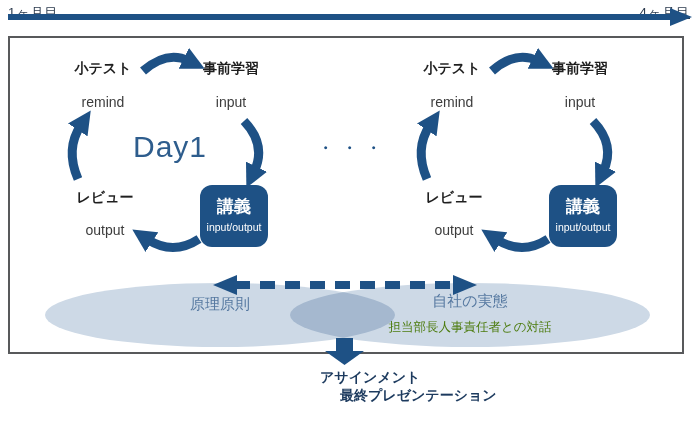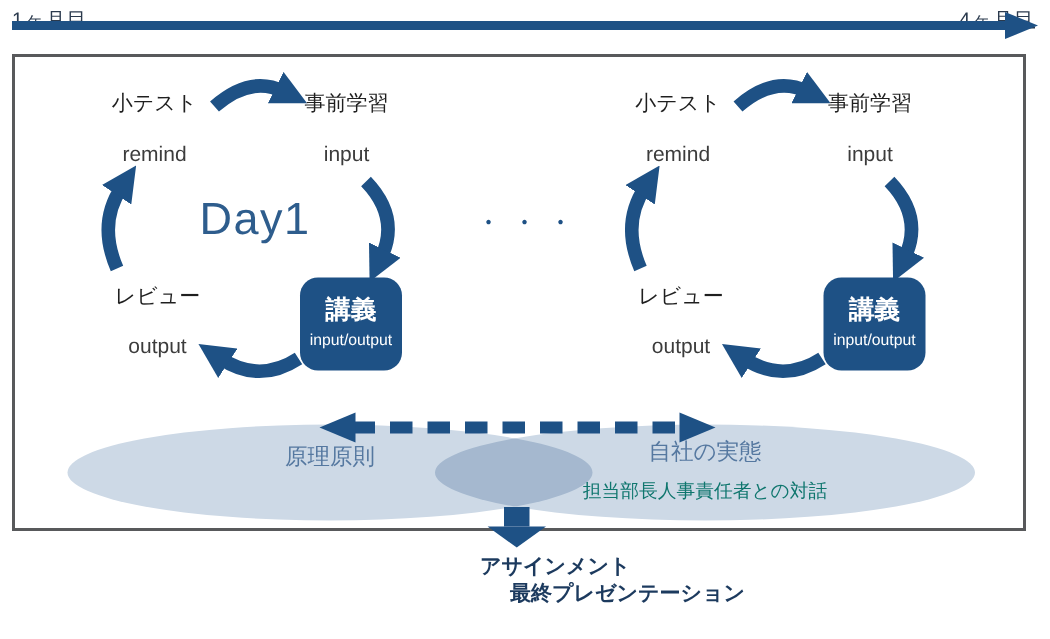--- a/index.html
+++ b/index.html
@@ -19,21 +19,21 @@
   #main-box {
     left:8px; top:36px; width:672px; height:314px;
     border:2px solid #58595b; background:#fff;
   }
 
   
   .cycle { width:230px; height:215px; top:45px; }
   #cycle-1 { left:55px; }
   #cycle-2 { left:404px; }
   .cycle .lbl   { position:absolute; width:96px; text-align:center;
-                  font-size:14px; font-weight:normal; color:#1f1f1f; }
+                  font-size:14px; font-weight:bold; color:#1f1f1f; }
   .cycle .sub   { position:absolute; width:96px; text-align:center;
                   font-size:14px; color:#3c3c3c; }
   .cycle .quiz      { left:0;   top:15px; }
   .cycle .prestudy  { left:128px; top:15px; }
   .cycle .quiz-sub  { left:0;   top:49px; }
   .cycle .prestudy-sub { left:128px; top:49px; }
   .cycle .day {
     position:absolute; left:50px; top:85px; width:130px; text-align:center;
     font-size:30px; color:#2e5d8d; letter-spacing:1px;
   }
@@ -56,21 +56,21 @@
   
   .venn-ellipse {
     border-radius:50%; background:#cdd9e6; mix-blend-mode:multiply;
   }
   #venn-left  { left:45px;  top:283px; width:350px; height:64px; }
   #venn-right { left:290px; top:283px; width:360px; height:64px; }
   .venn-label { font-size:15px; color:#5578a0; text-align:center; }
   #venn-left-label  { left:120px; top:295px; width:200px; }
   #venn-right-label { left:370px; top:292px; width:200px; }
   #venn-right-sub   { left:345px; top:319px; width:250px; text-align:center;
-                      font-size:12.5px; color:#0f766e; }
+                      font-size:12.5px; color:#4d7c0f; }
 
   
   #day8-title { left:233px; top:366px; font-size:31px; color:#2e5d8d; letter-spacing:1px; }
   .day8-line  { left:320px; font-size:14px; font-weight:bold; color:#1c3a5e; }
   #day8-line1 { top:369px; }
   #day8-line2 { top:387px;margin-left:20px; }
 </style>
 </head>
 <body>
 

